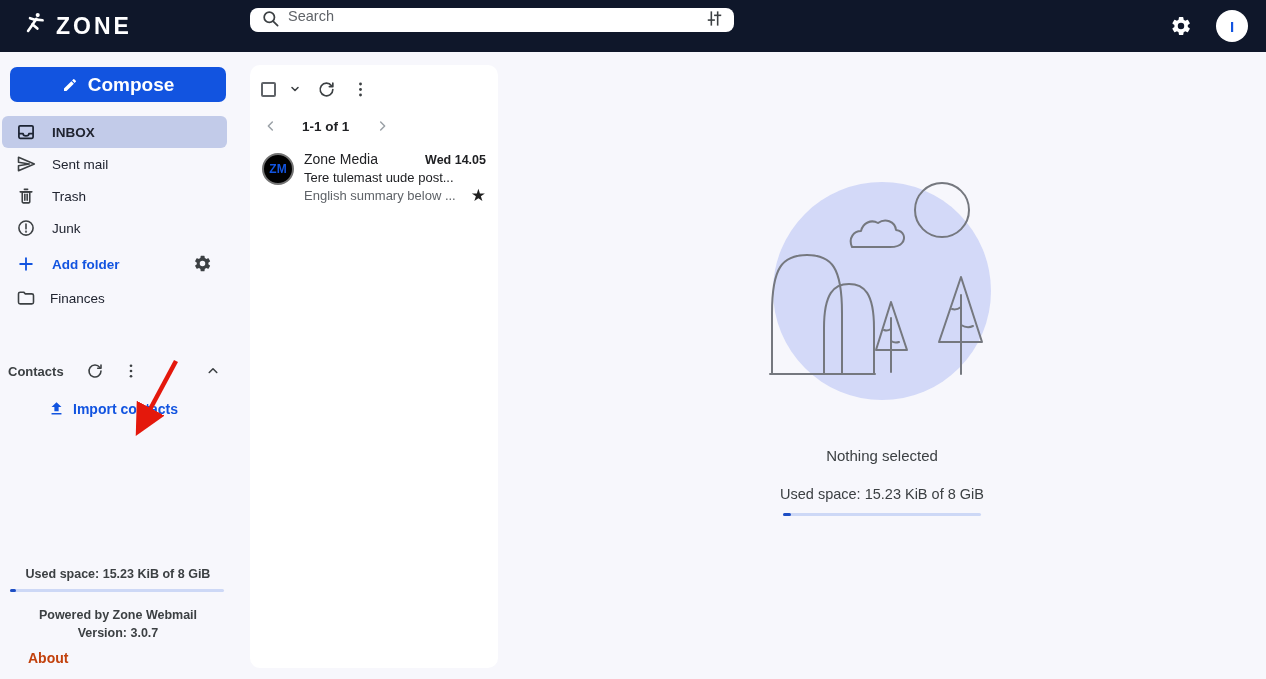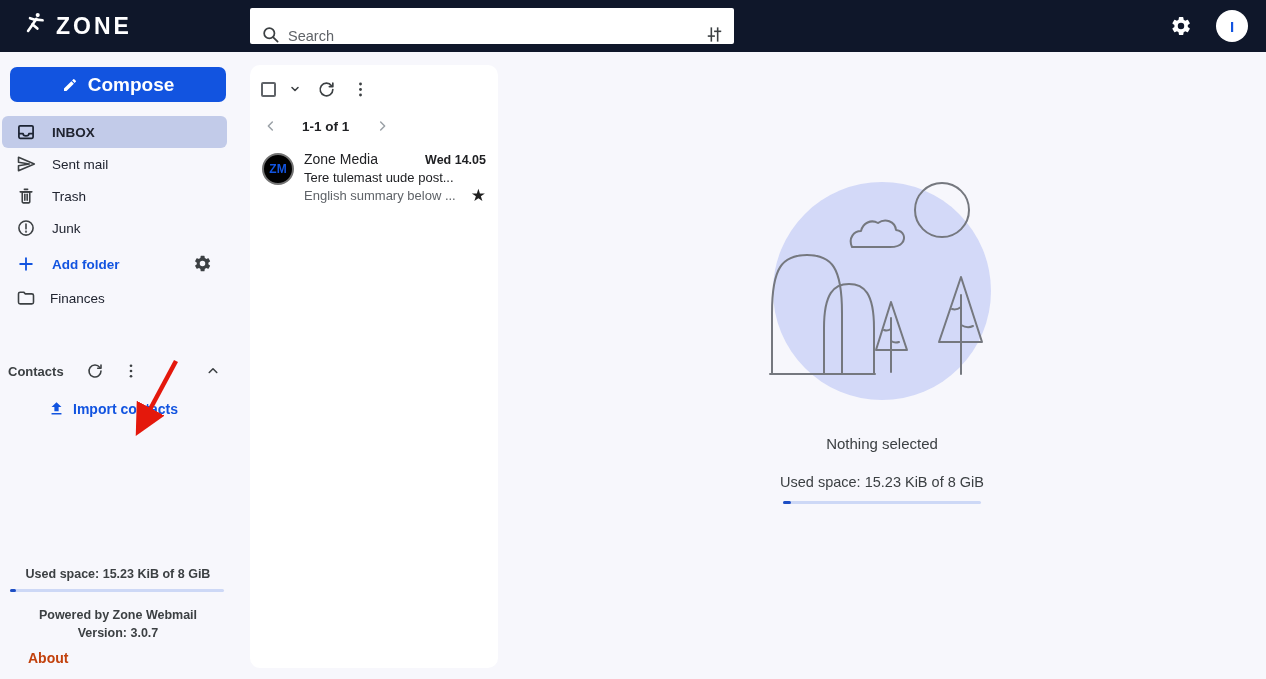--- a/index.html
+++ b/index.html
@@ -12,22 +12,22 @@
     color:#202430;
   }
   
   .header {
     position:absolute; left:0; top:0; width:1266px; height:52px;
     background:#0f172a; display:flex; align-items:center;
   }
   .logo { display:flex; align-items:center; gap:8px; margin-left:22px; color:#fff; }
   .logo-text { font-size:23px; font-weight:700; letter-spacing:3px; color:#fff; }
   .searchbar {
-    position:absolute; left:250px; top:8px; width:484px; height:36px;
-    background:#fff; border-radius:2px; display:flex; align-items:flex-end; padding:0 10px;
+    position:absolute; left:250px; top:8px; width:484px; height:24px;
+    background:#fff; border-radius:8px; display:flex; align-items:flex-start; padding:0 10px;
   }
   .searchbar input {
     border:none; outline:none; flex:1; font-size:14.5px; margin-left:8px;
     font-family:"Liberation Sans", sans-serif; color:#202430; background:transparent;
   }
   .searchbar input::placeholder { color:#5f6368; }
   .header-right { position:absolute; right:18px; top:0; height:52px; display:flex; align-items:center; gap:22px; }
   .gear-btn { width:26px; height:26px; color:#fff; cursor:pointer; display:flex; align-items:center; justify-content:center; }
   .avatar {
     width:32px; height:32px; border-radius:50%; background:#fff; color:#1254e0;
@@ -93,21 +93,21 @@
   .em-top { display:flex; align-items:baseline; justify-content:space-between; }
   .em-sender { font-size:14px; color:#202124; }
   .em-date { font-size:12.5px; font-weight:700; color:#202124; }
   .em-subject { font-size:13px; color:#202124; margin-top:3px; white-space:nowrap; }
   .em-bottom { display:flex; align-items:center; justify-content:space-between; margin-top:2px; }
   .em-preview { font-size:13px; color:#5f6368; white-space:nowrap; }
   .em-star { font-size:17px; color:#1f1f1f; line-height:1; cursor:pointer; }
   
   .main { position:absolute; left:498px; top:52px; width:768px; height:627px; display:flex; flex-direction:column; align-items:center; }
   .illustration { margin-top:121px; }
-  .nothing { margin-top:12px; font-size:15px; color:#3c4043; }
+  .nothing { margin-top:24px; font-size:15px; color:#3c4043; }
   .main-usage { margin-top:22px; font-size:14.5px; color:#3c4043; }
   .main-bar { margin-top:11px; width:198px; height:3px; background:#cdd8f6; border-radius:2px; position:relative; align-self:center; }
   .main-bar .fill { position:absolute; left:0; top:0; bottom:0; width:8px; background:#1d4ec4; border-radius:2px; }
   
   .arrow-overlay { position:absolute; left:0; top:0; width:1266px; height:679px; pointer-events:none; }
 </style>
 </head>
 <body>
 
 <header class="header">

